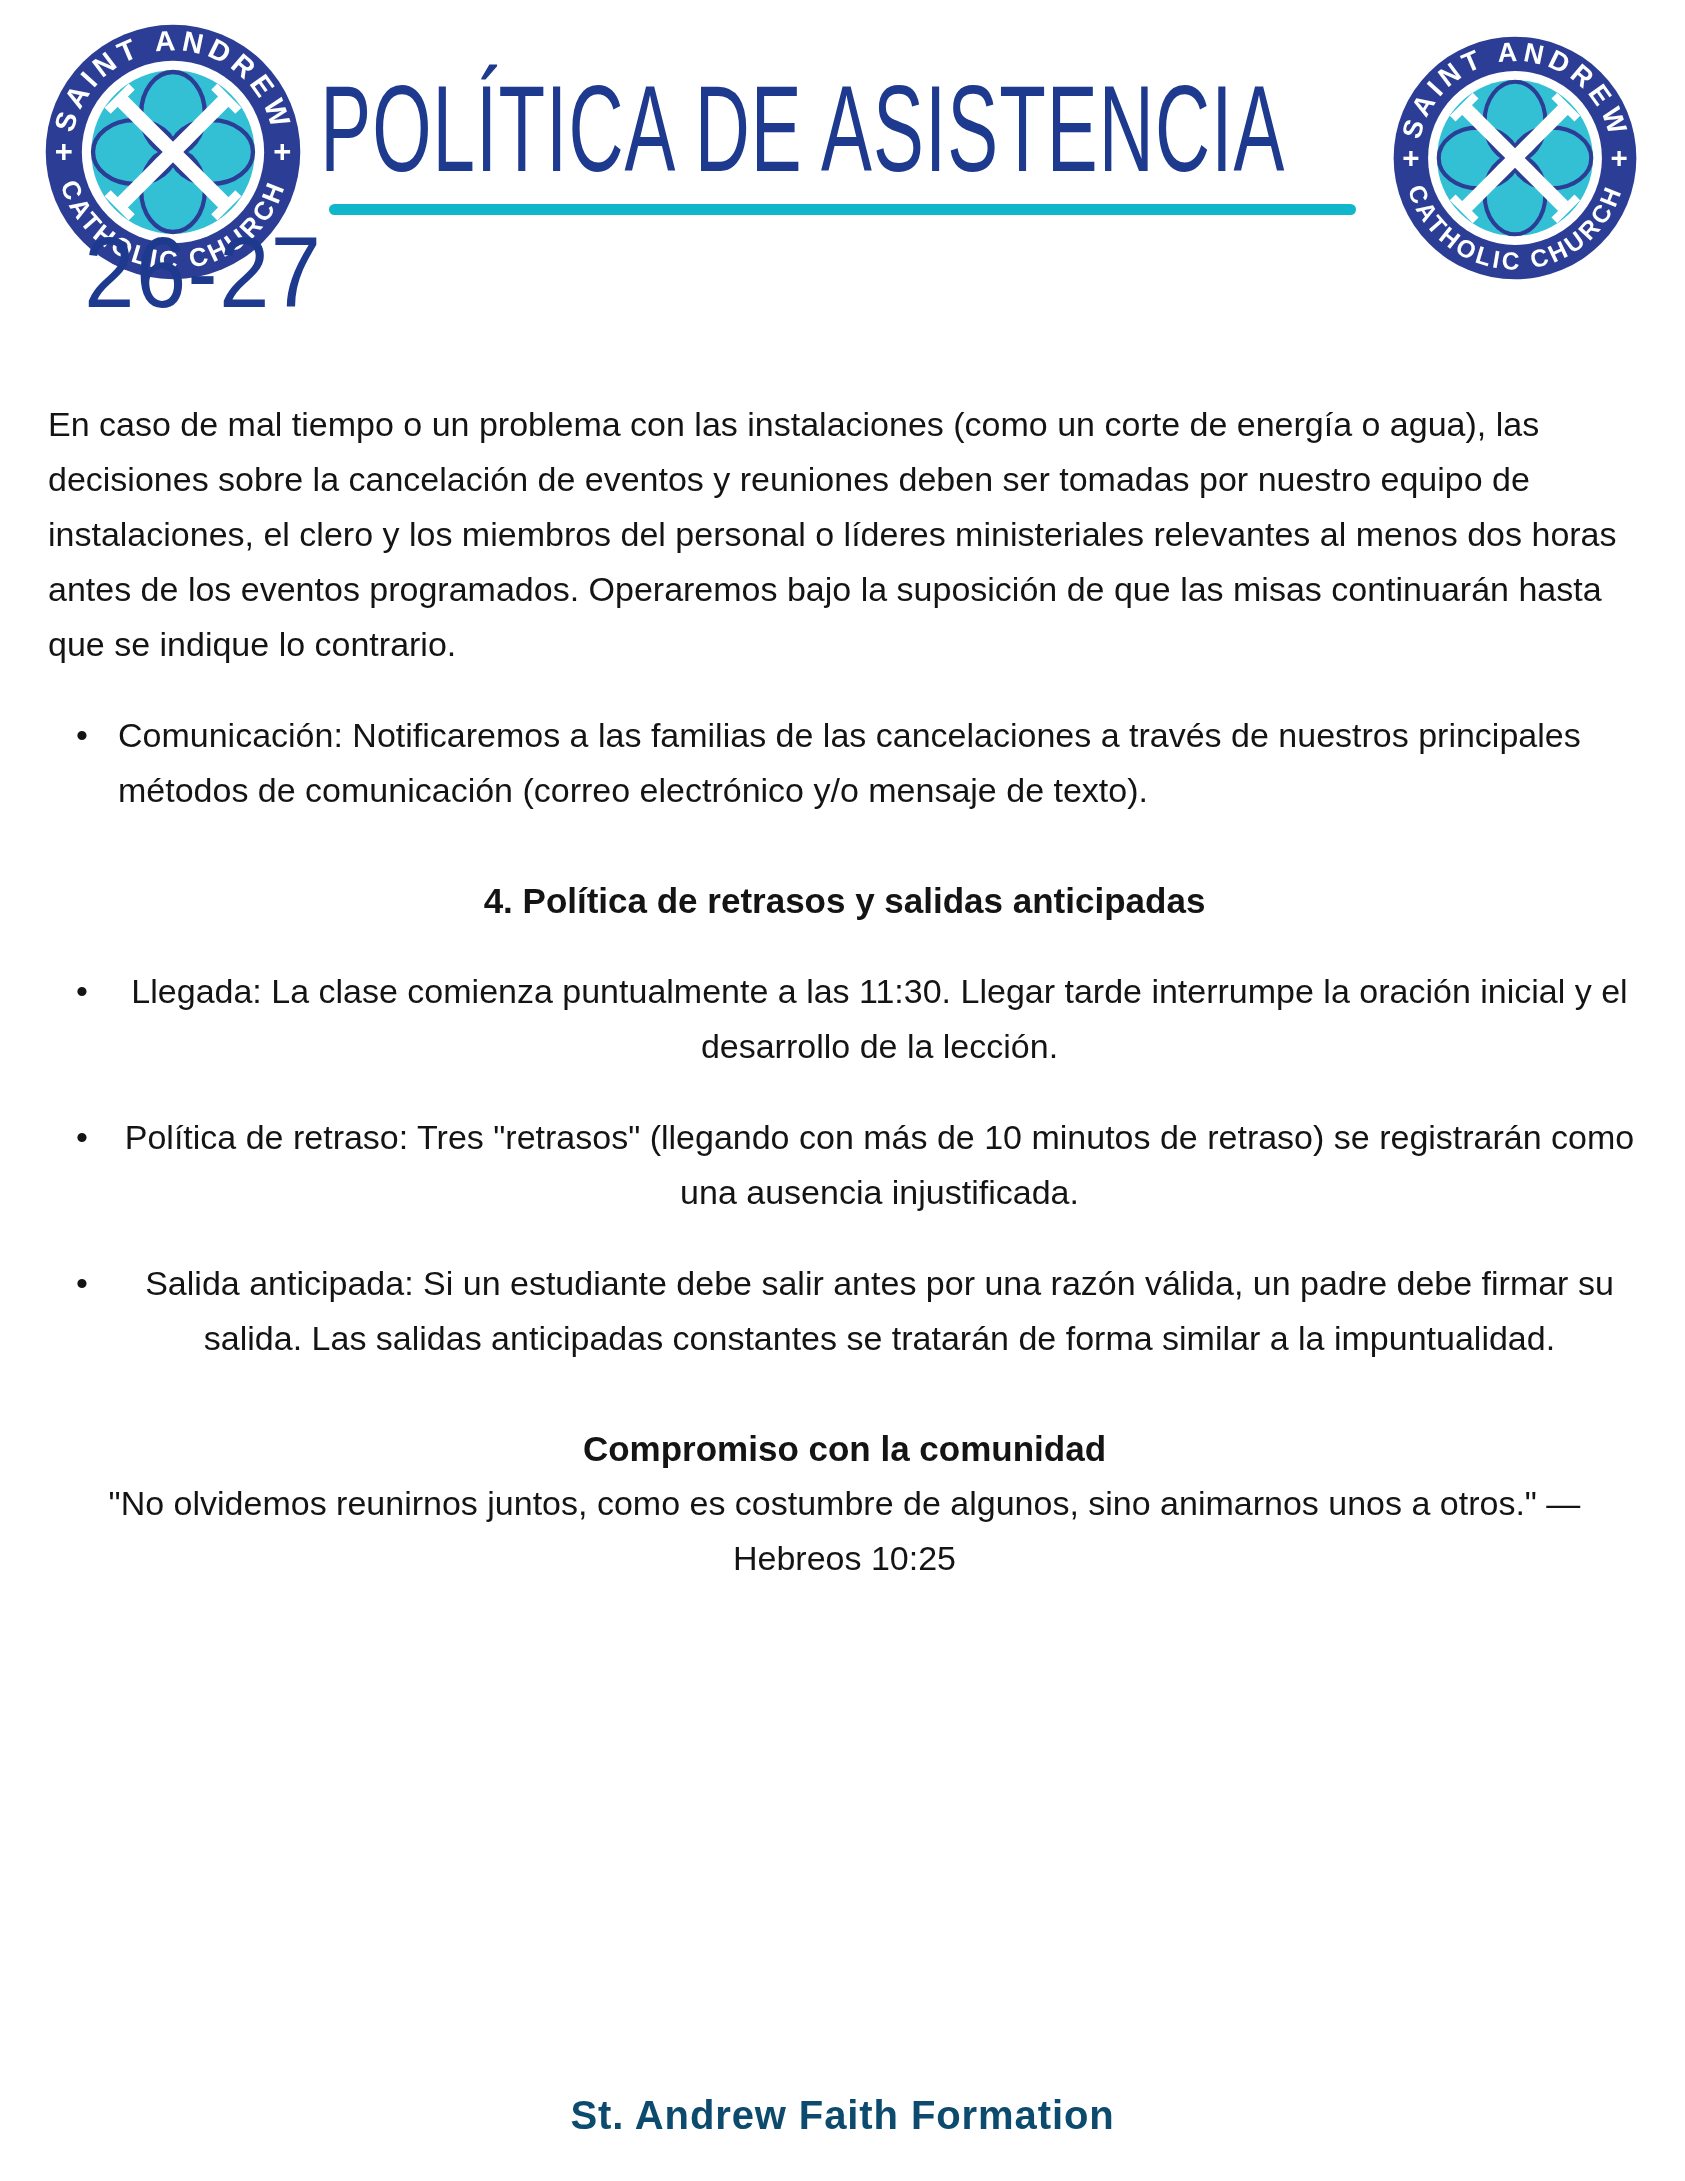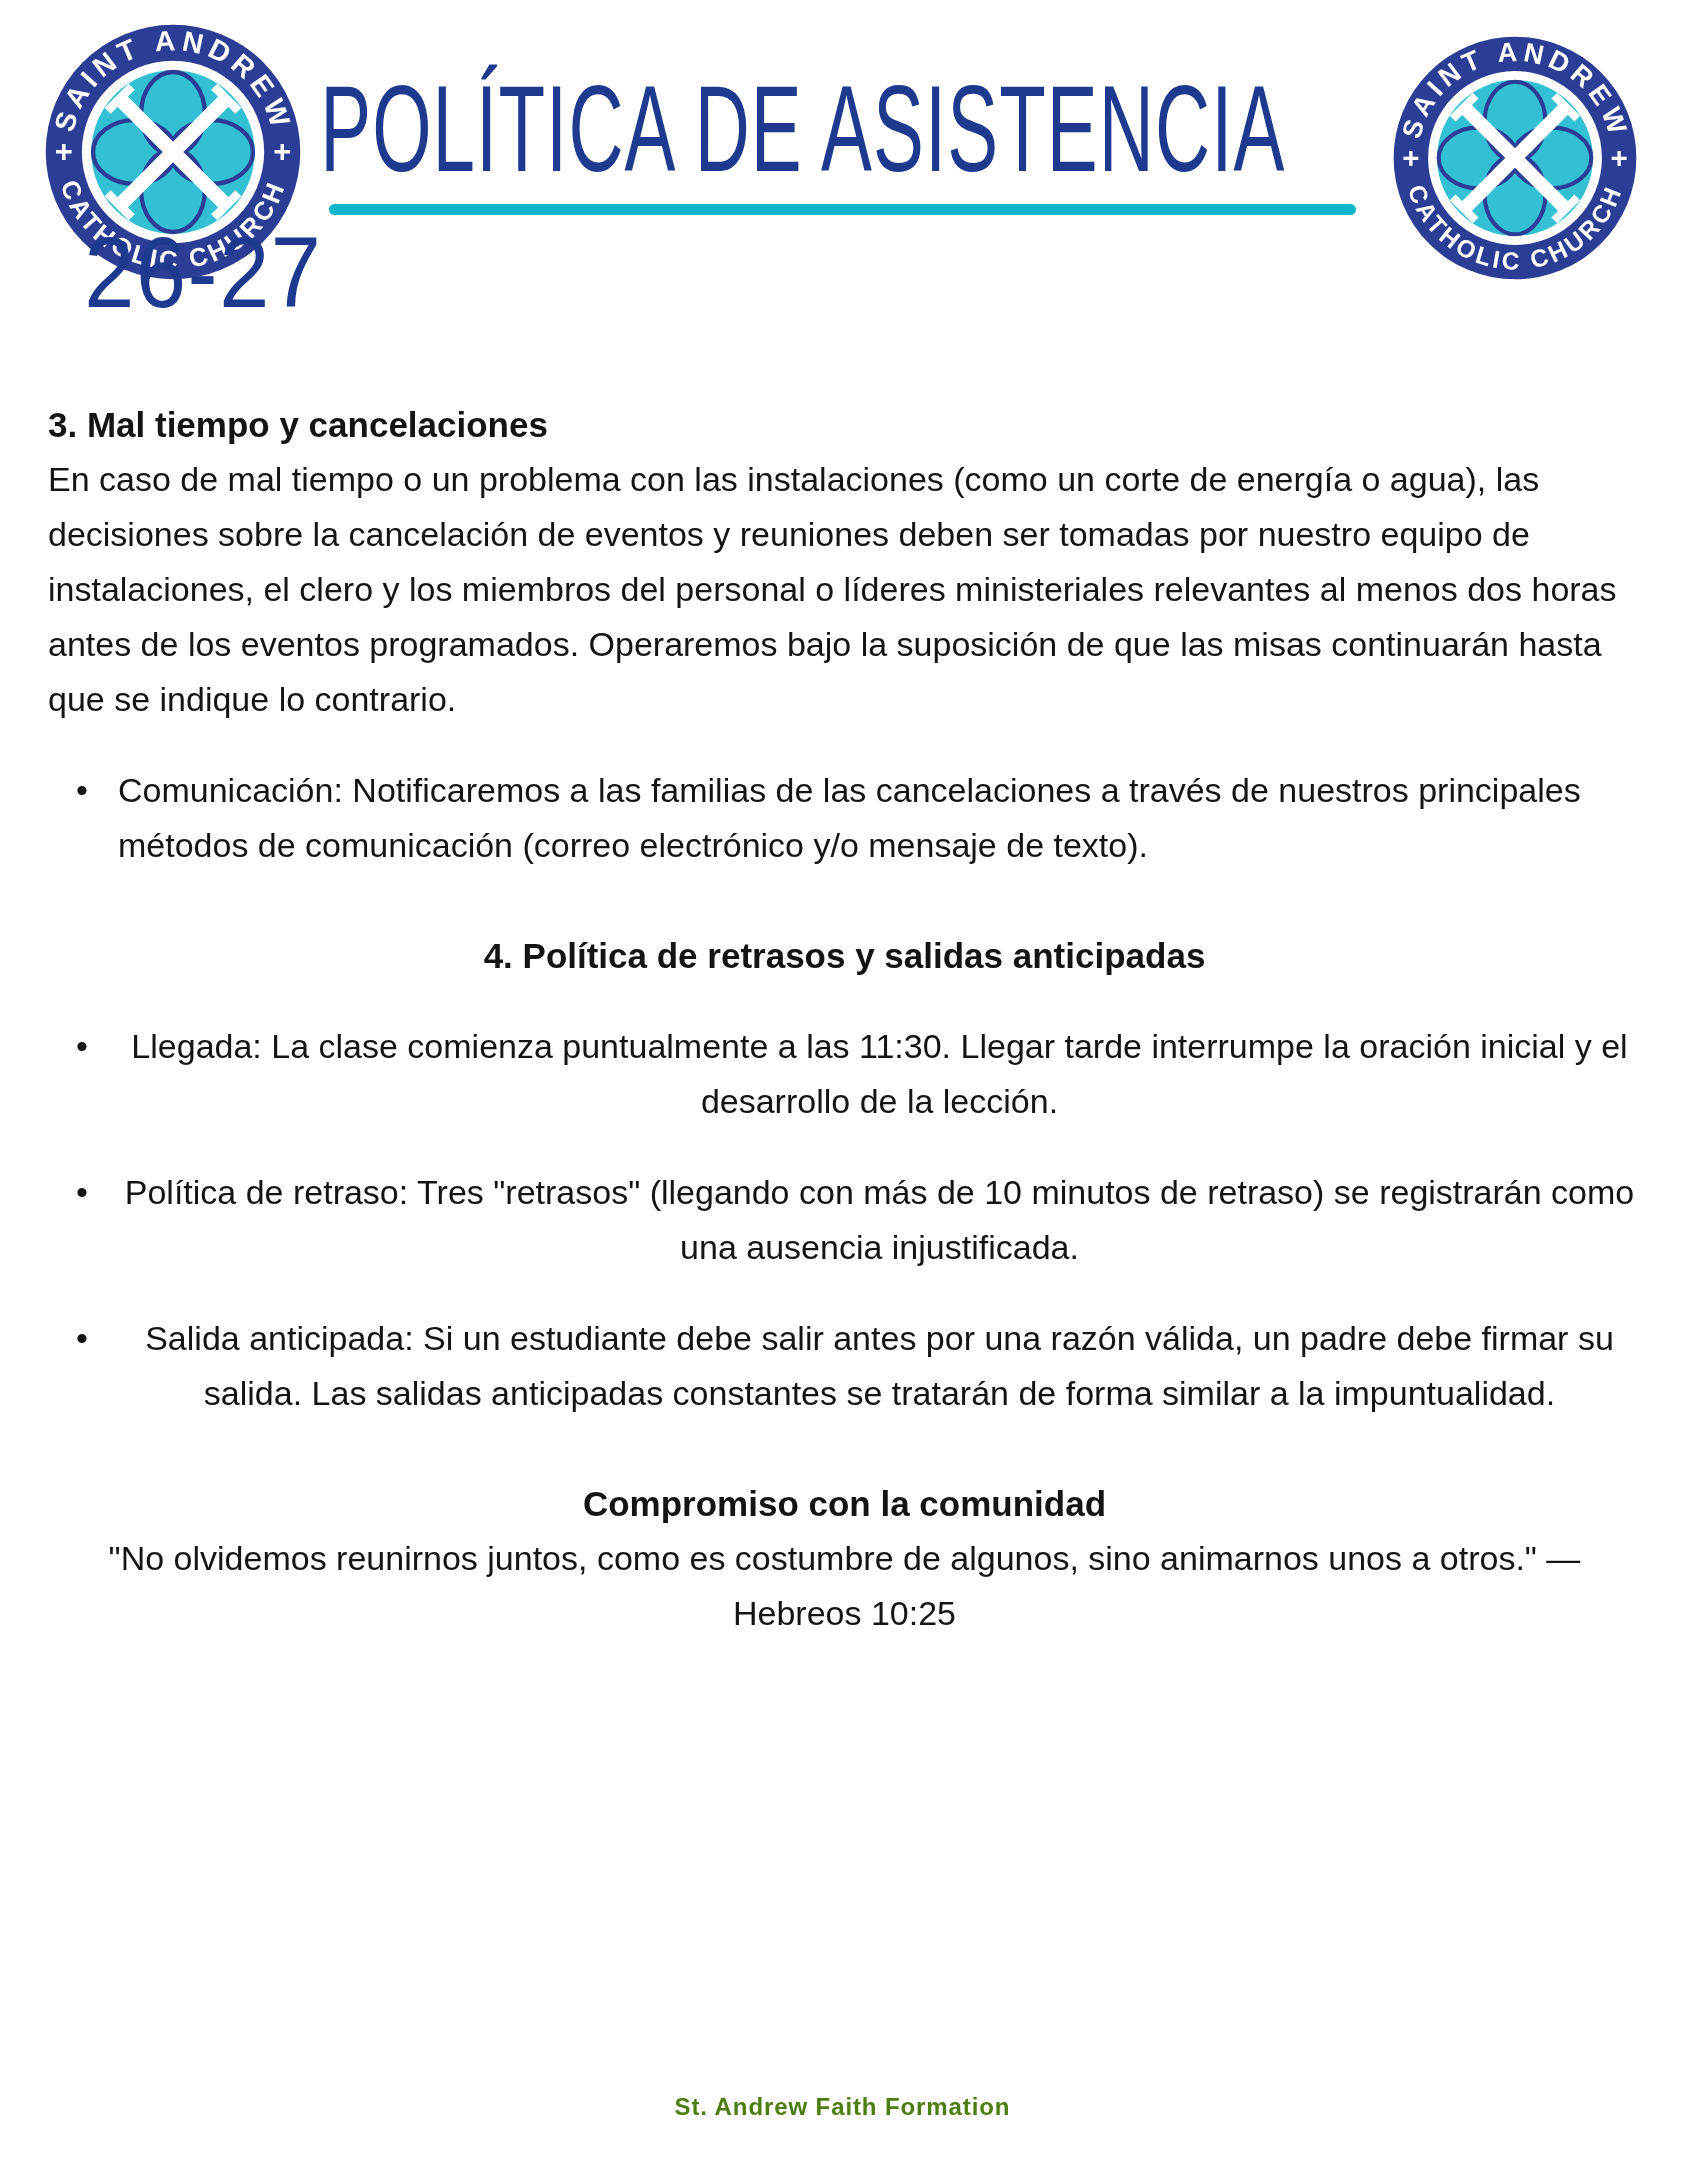--- a/index.html
+++ b/index.html
@@ -74,22 +74,22 @@
 
   
   .footer {
     position: absolute;
     left: 0;
     top: 2093px;
     width: 100%;
     text-align: center;
   }
   .footer-text {
-    color: #4d7c0f;
-    font-size: 24px;
+    color: #0c4a6e;
+    font-size: 40px;
     font-weight: 700;
     letter-spacing: 0.9px;
   }
 
   
   .logo-svg-text { font-family: "Liberation Sans", sans-serif; }
 </style>
 </head>
 <body>
 
@@ -143,21 +143,20 @@
     </div>
 
     <svg class="logo logo-right" viewBox="0 0 300 300">
       <use href="#church-logo"></use>
     </svg>
   </div>
 
   <div class="body-text">
 
     <div class="section">
-      <h2>3. Mal tiempo y cancelaciones</h2>
       <p>En caso de mal tiempo o un problema con las instalaciones (como un corte de energía o agua), las decisiones sobre la cancelación de eventos y reuniones deben ser tomadas por nuestro equipo de instalaciones, el clero y los miembros del personal o líderes ministeriales relevantes al menos dos horas antes de los eventos programados. Operaremos bajo la suposición de que las misas continuarán hasta que se indique lo contrario.</p>
       <ul>
         <li>Comunicación: Notificaremos a las familias de las cancelaciones a través de nuestros principales métodos de comunicación (correo electrónico y/o mensaje de texto).</li>
       </ul>
     </div>
 
     <div class="section">
       <h2>4. Política de retrasos y salidas anticipadas</h2>
       <ul>
         <li>Llegada: La clase comienza puntualmente a las 11:30. Llegar tarde interrumpe la oración inicial y el desarrollo de la lección.</li>

